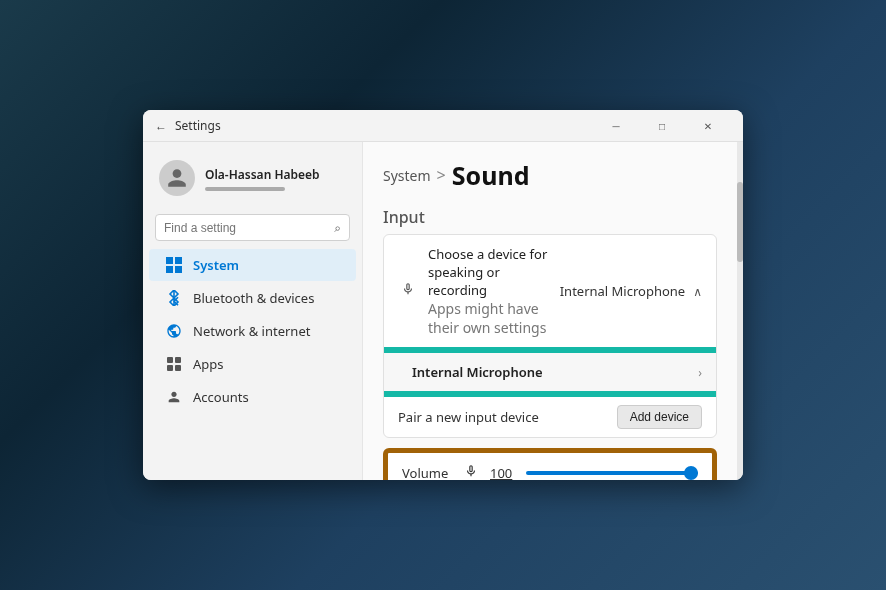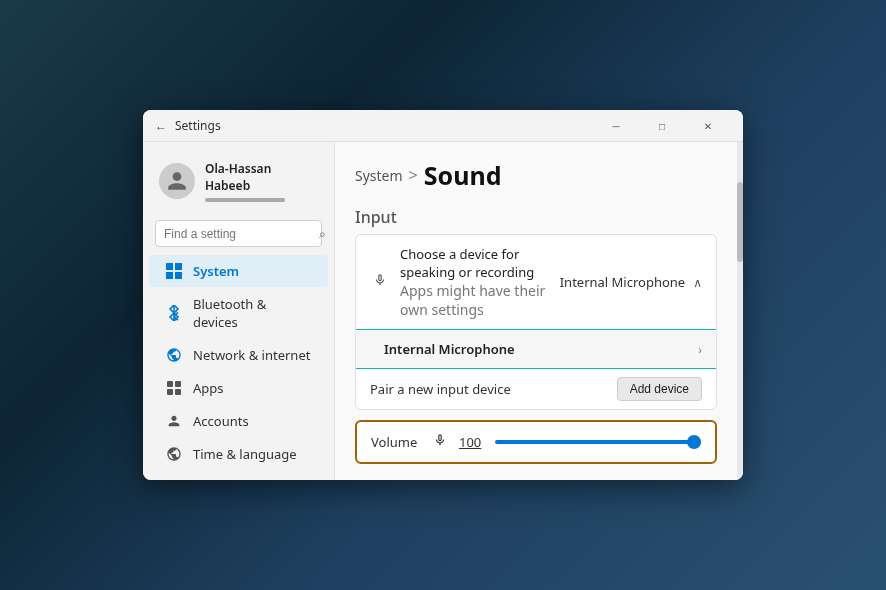--- a/index.html
+++ b/index.html
@@ -65,21 +65,21 @@
 
     
     .content {
       display: flex;
       flex: 1;
       overflow: hidden;
     }
 
     
     .sidebar {
-      width: 192px;
+      width: 220px;
       background: #f3f3f3;
       flex-shrink: 0;
       padding: 8px 0;
       overflow-y: auto;
       border-right: 1px solid #e5e5e5;
     }
 
     .user-section {
       display: flex;
       align-items: center;
@@ -202,21 +202,21 @@
       border: 1px solid #e0e0e0;
       border-radius: 6px;
       margin-bottom: 10px;
       overflow: hidden;
     }
 
     .card-row {
       display: flex;
       align-items: center;
       padding: 10px 14px;
-      border-bottom: 1px solid #14b8a6;
+      border-bottom: 6px solid #14b8a6;
       gap: 10px;
     }
     .card-row:last-child { border-bottom: none; }
 
     .card-row-icon {
       color: #555;
       font-size: 15px;
       flex-shrink: 0;
       width: 20px;
       text-align: center;
@@ -273,21 +273,21 @@
       padding: 4px 12px;
       font-size: 12px;
       color: #222;
       cursor: pointer;
       margin-left: 20px;
     }
 
     
     .volume-card {
       background: #fff;
-      border: 2px solid #a16207;
+      border: 5px solid #a16207;
       border-radius: 6px;
       padding: 10px 14px;
       display: flex;
       align-items: center;
       gap: 12px;
       margin-bottom: 10px;
     }
     .volume-label {
       font-size: 13px;
       color: #333;
@@ -437,28 +437,20 @@
 
       <div class="nav-item">
         <div class="nav-icon">
           <svg width="16" height="16" viewBox="0 0 24 24" fill="#555">
             <path d="M12 12c2.21 0 4-1.79 4-4s-1.79-4-4-4-4 1.79-4 4 1.79 4 4 4zm0 2c-2.67 0-8 1.34-8 4v2h16v-2c0-2.66-5.33-4-8-4z"></path>
           </svg>
         </div>
         <span class="nav-label">Accounts</span>
       </div>
 
-      <div class="nav-item">
-        <div class="nav-icon">
-          <svg width="16" height="16" viewBox="0 0 24 24" fill="#555">
-            <path d="M12 2C6.48 2 2 6.48 2 12s4.48 10 10 10 10-4.48 10-10S17.52 2 12 2zm-1 17.93c-3.95-.49-7-3.85-7-7.93 0-.62.08-1.21.21-1.79L9 15v1c0 1.1.9 2 2 2v1.93zm6.9-2.54c-.26-.81-1-1.39-1.9-1.39h-1v-3c0-.55-.45-1-1-1H8v-2h2c.55 0 1-.45 1-1V7h2c1.1 0 2-.9 2-2v-.41c2.93 1.19 5 4.06 5 7.41 0 2.08-.8 3.97-2.1 5.39z"></path>
-          </svg>
-        </div>
-        <span class="nav-label">Time &amp; language</span>
-      </div>
     </div>
 
     <div class="main-panel">
 
       <div class="breadcrumb">
         <span class="breadcrumb-parent">System</span>
         <span class="breadcrumb-sep">&gt;</span>
         <span class="breadcrumb-current">Sound</span>
       </div>
 

